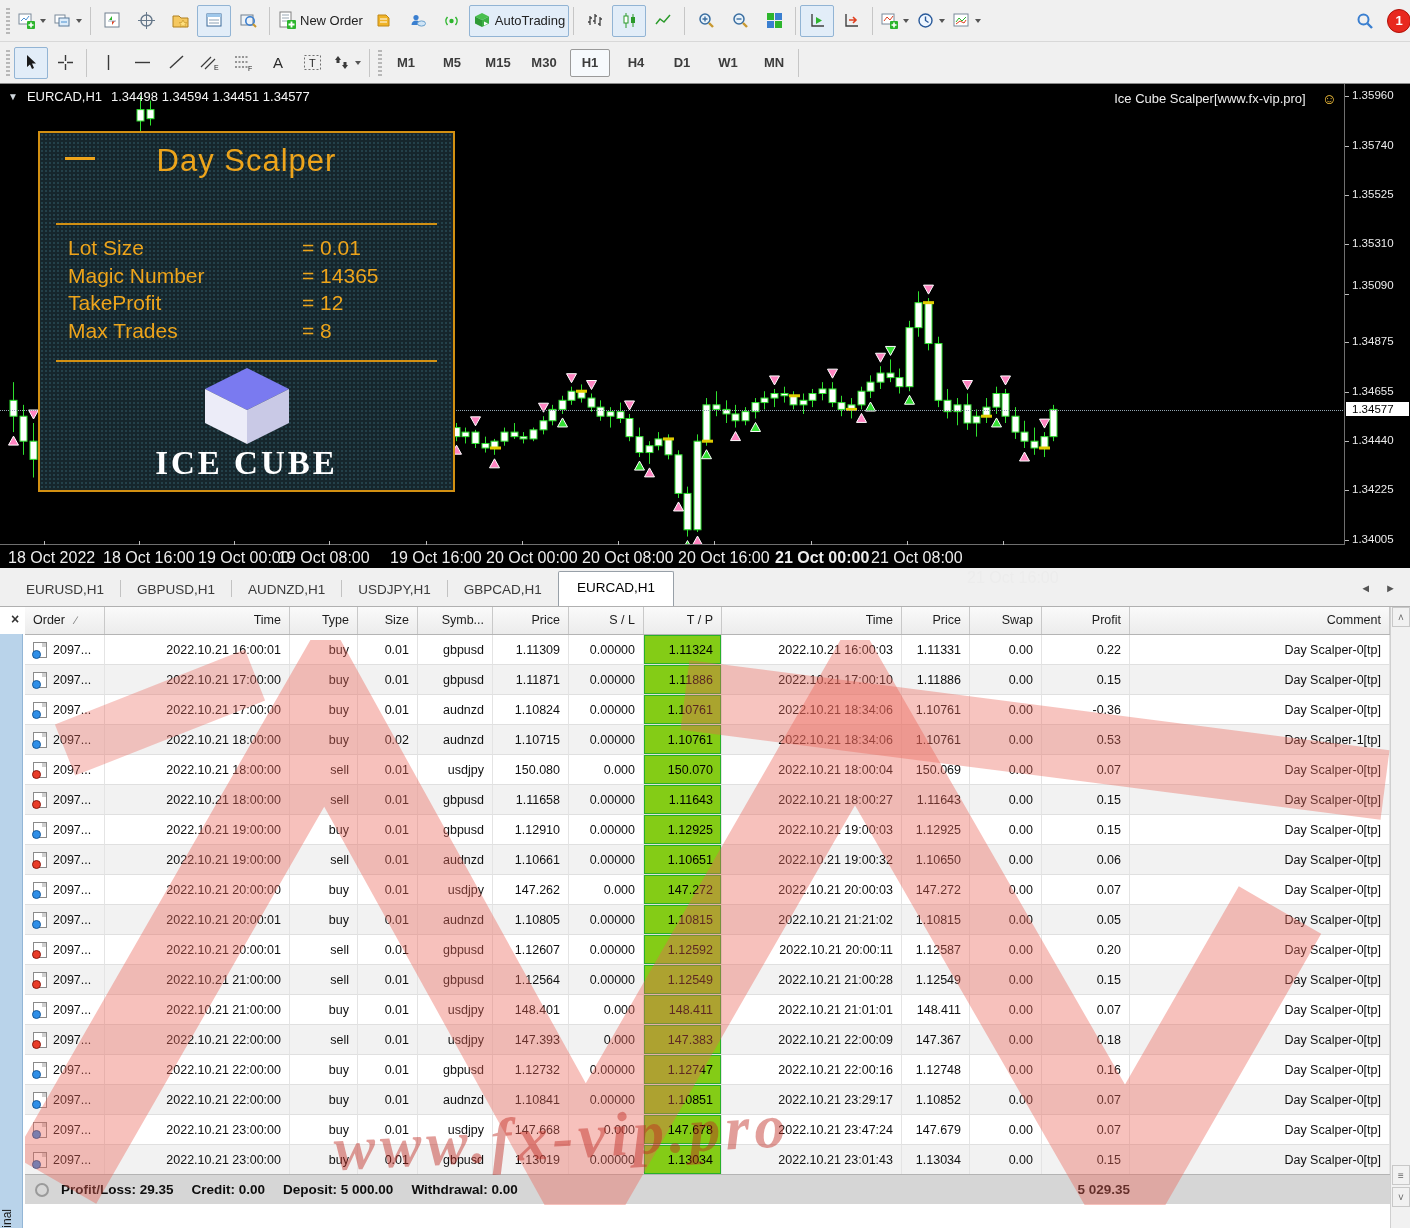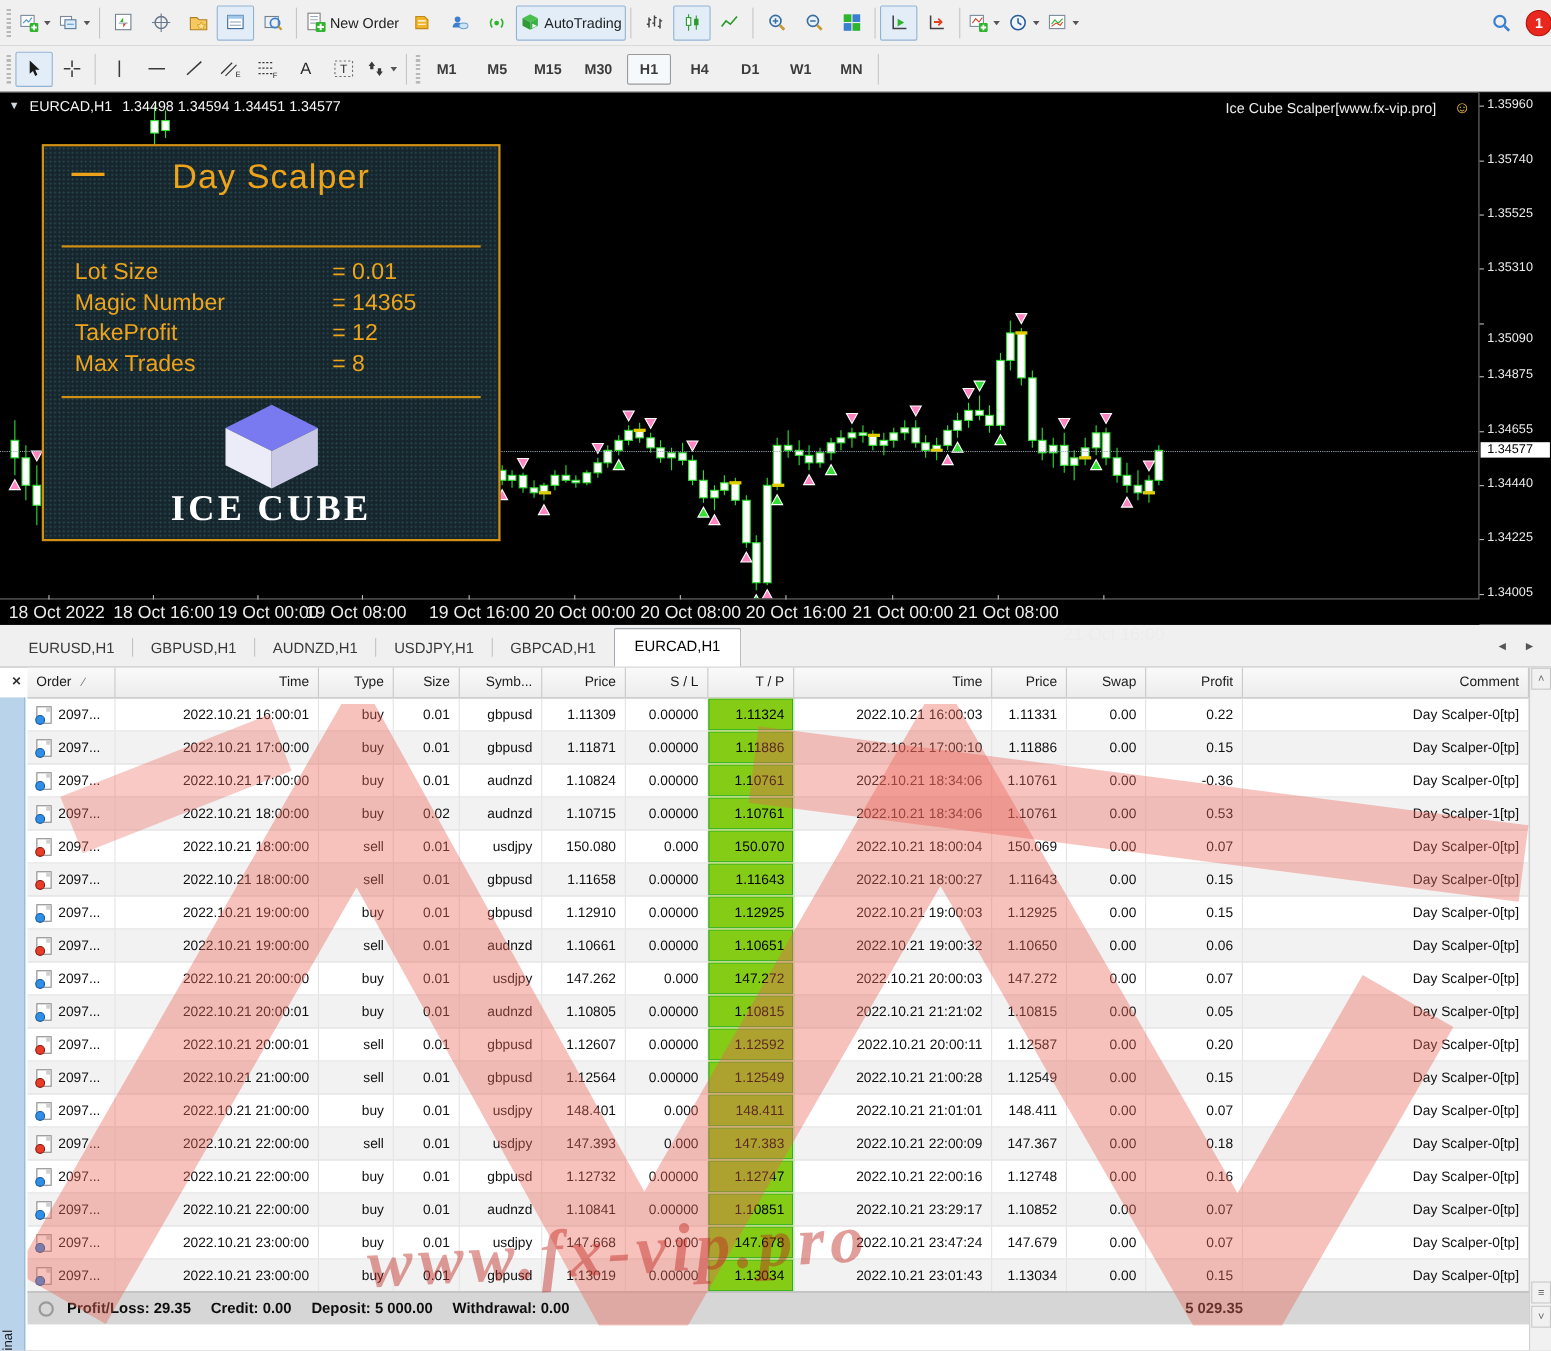--- a/index.html
+++ b/index.html
@@ -569,21 +569,21 @@
     <div id="price-axis">
         <div class="ptick" style="top: 12px;"></div>
         <div class="plabel" style="top: 5px;">1.35960</div>
         <div class="ptick" style="top: 61.962px;"></div>
         <div class="plabel" style="top: 54.962px;">1.35740</div>
         <div class="ptick" style="top: 110.788px;"></div>
         <div class="plabel" style="top: 103.788px; text-align: right;">1.35525</div>
         <div class="ptick" style="top: 159.615px;"></div>
         <div class="plabel" style="top: 152.615px;">1.35310</div>
         <div class="ptick" style="top: 209.577px;"></div>
-        <div class="plabel" style="top: 218px;">1.35090</div>
+        <div class="plabel" style="top: 195px;">1.35090</div>
         <div class="ptick" style="top: 258.404px;"></div>
         <div class="plabel" style="top: 251.404px;">1.34875</div>
         <div class="ptick" style="top: 308.365px;"></div>
         <div class="plabel" style="top: 301.365px;">1.34655</div>
         <div class="ptick" style="top: 357.192px;"></div>
         <div class="plabel" style="top: 350.192px;">1.34440</div>
         <div class="ptick" style="top: 406.018px;"></div>
         <div class="plabel" style="top: 399.018px;">1.34225</div>
         <div class="ptick" style="top: 455.98px;"></div>
         <div class="plabel" style="top: 448.98px;">1.34005</div>
@@ -599,21 +599,21 @@
         <div class="dlabel" style="left: 278px;">19 Oct 08:00</div>
         <div class="dtick" style="left: 329px;"></div>
         <div class="dlabel" style="left: 390px;">19 Oct 16:00</div>
         <div class="dtick" style="left: 426px;"></div>
         <div class="dlabel" style="left: 486px;">20 Oct 00:00</div>
         <div class="dtick" style="left: 522px;"></div>
         <div class="dlabel" style="left: 582px;">20 Oct 08:00</div>
         <div class="dtick" style="left: 618px;"></div>
         <div class="dlabel" style="left: 678px;">20 Oct 16:00</div>
         <div class="dtick" style="left: 714px;"></div>
-        <div class="dlabel" style="left: 775px;">21 Oct 00:00</div>
+        <div class="dlabel" style="left: 775px; font-weight: bold;">21 Oct 00:00</div>
         <div class="dtick" style="left: 811px;"></div>
         <div class="dlabel" style="left: 871px;">21 Oct 08:00</div>
         <div class="dtick" style="left: 907px;"></div>
         <div class="dlabel" style="left: 967px; margin-top: 20px;">21 Oct 16:00</div>
         <div class="dtick" style="left: 1003px;"></div>
       </div>
   </div>
 
   <div id="tabbar">
     <div id="tabs">

